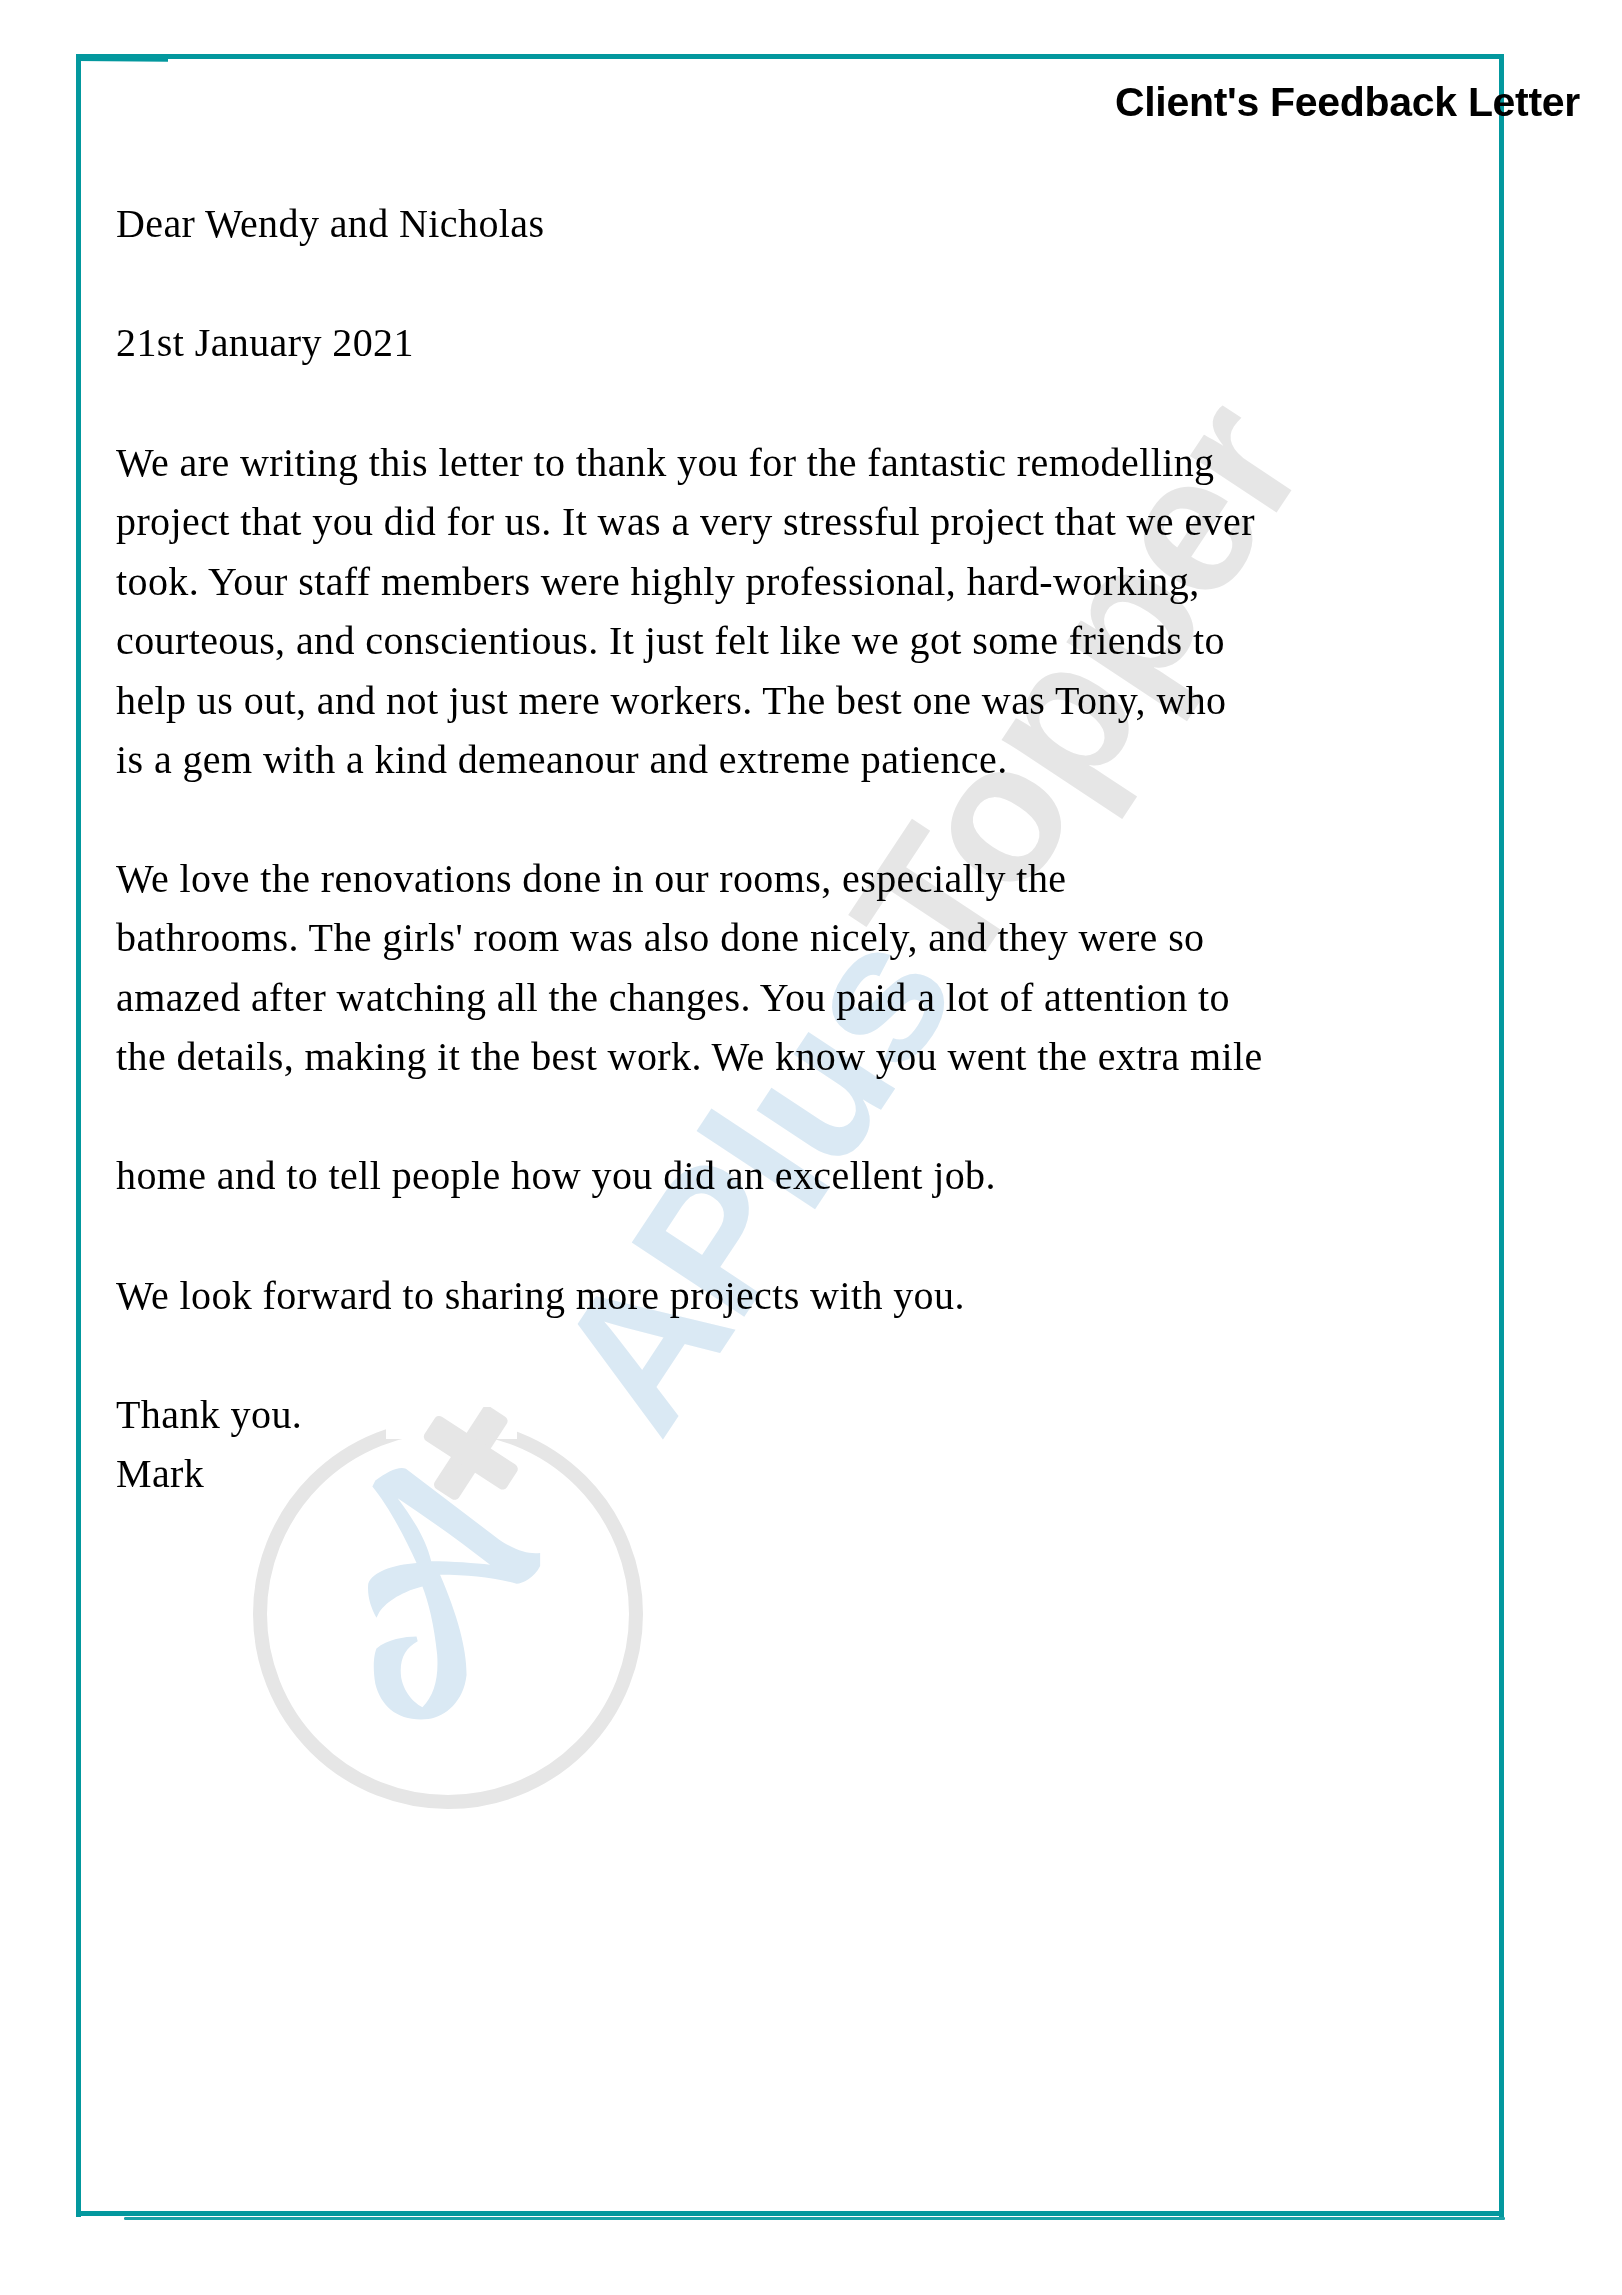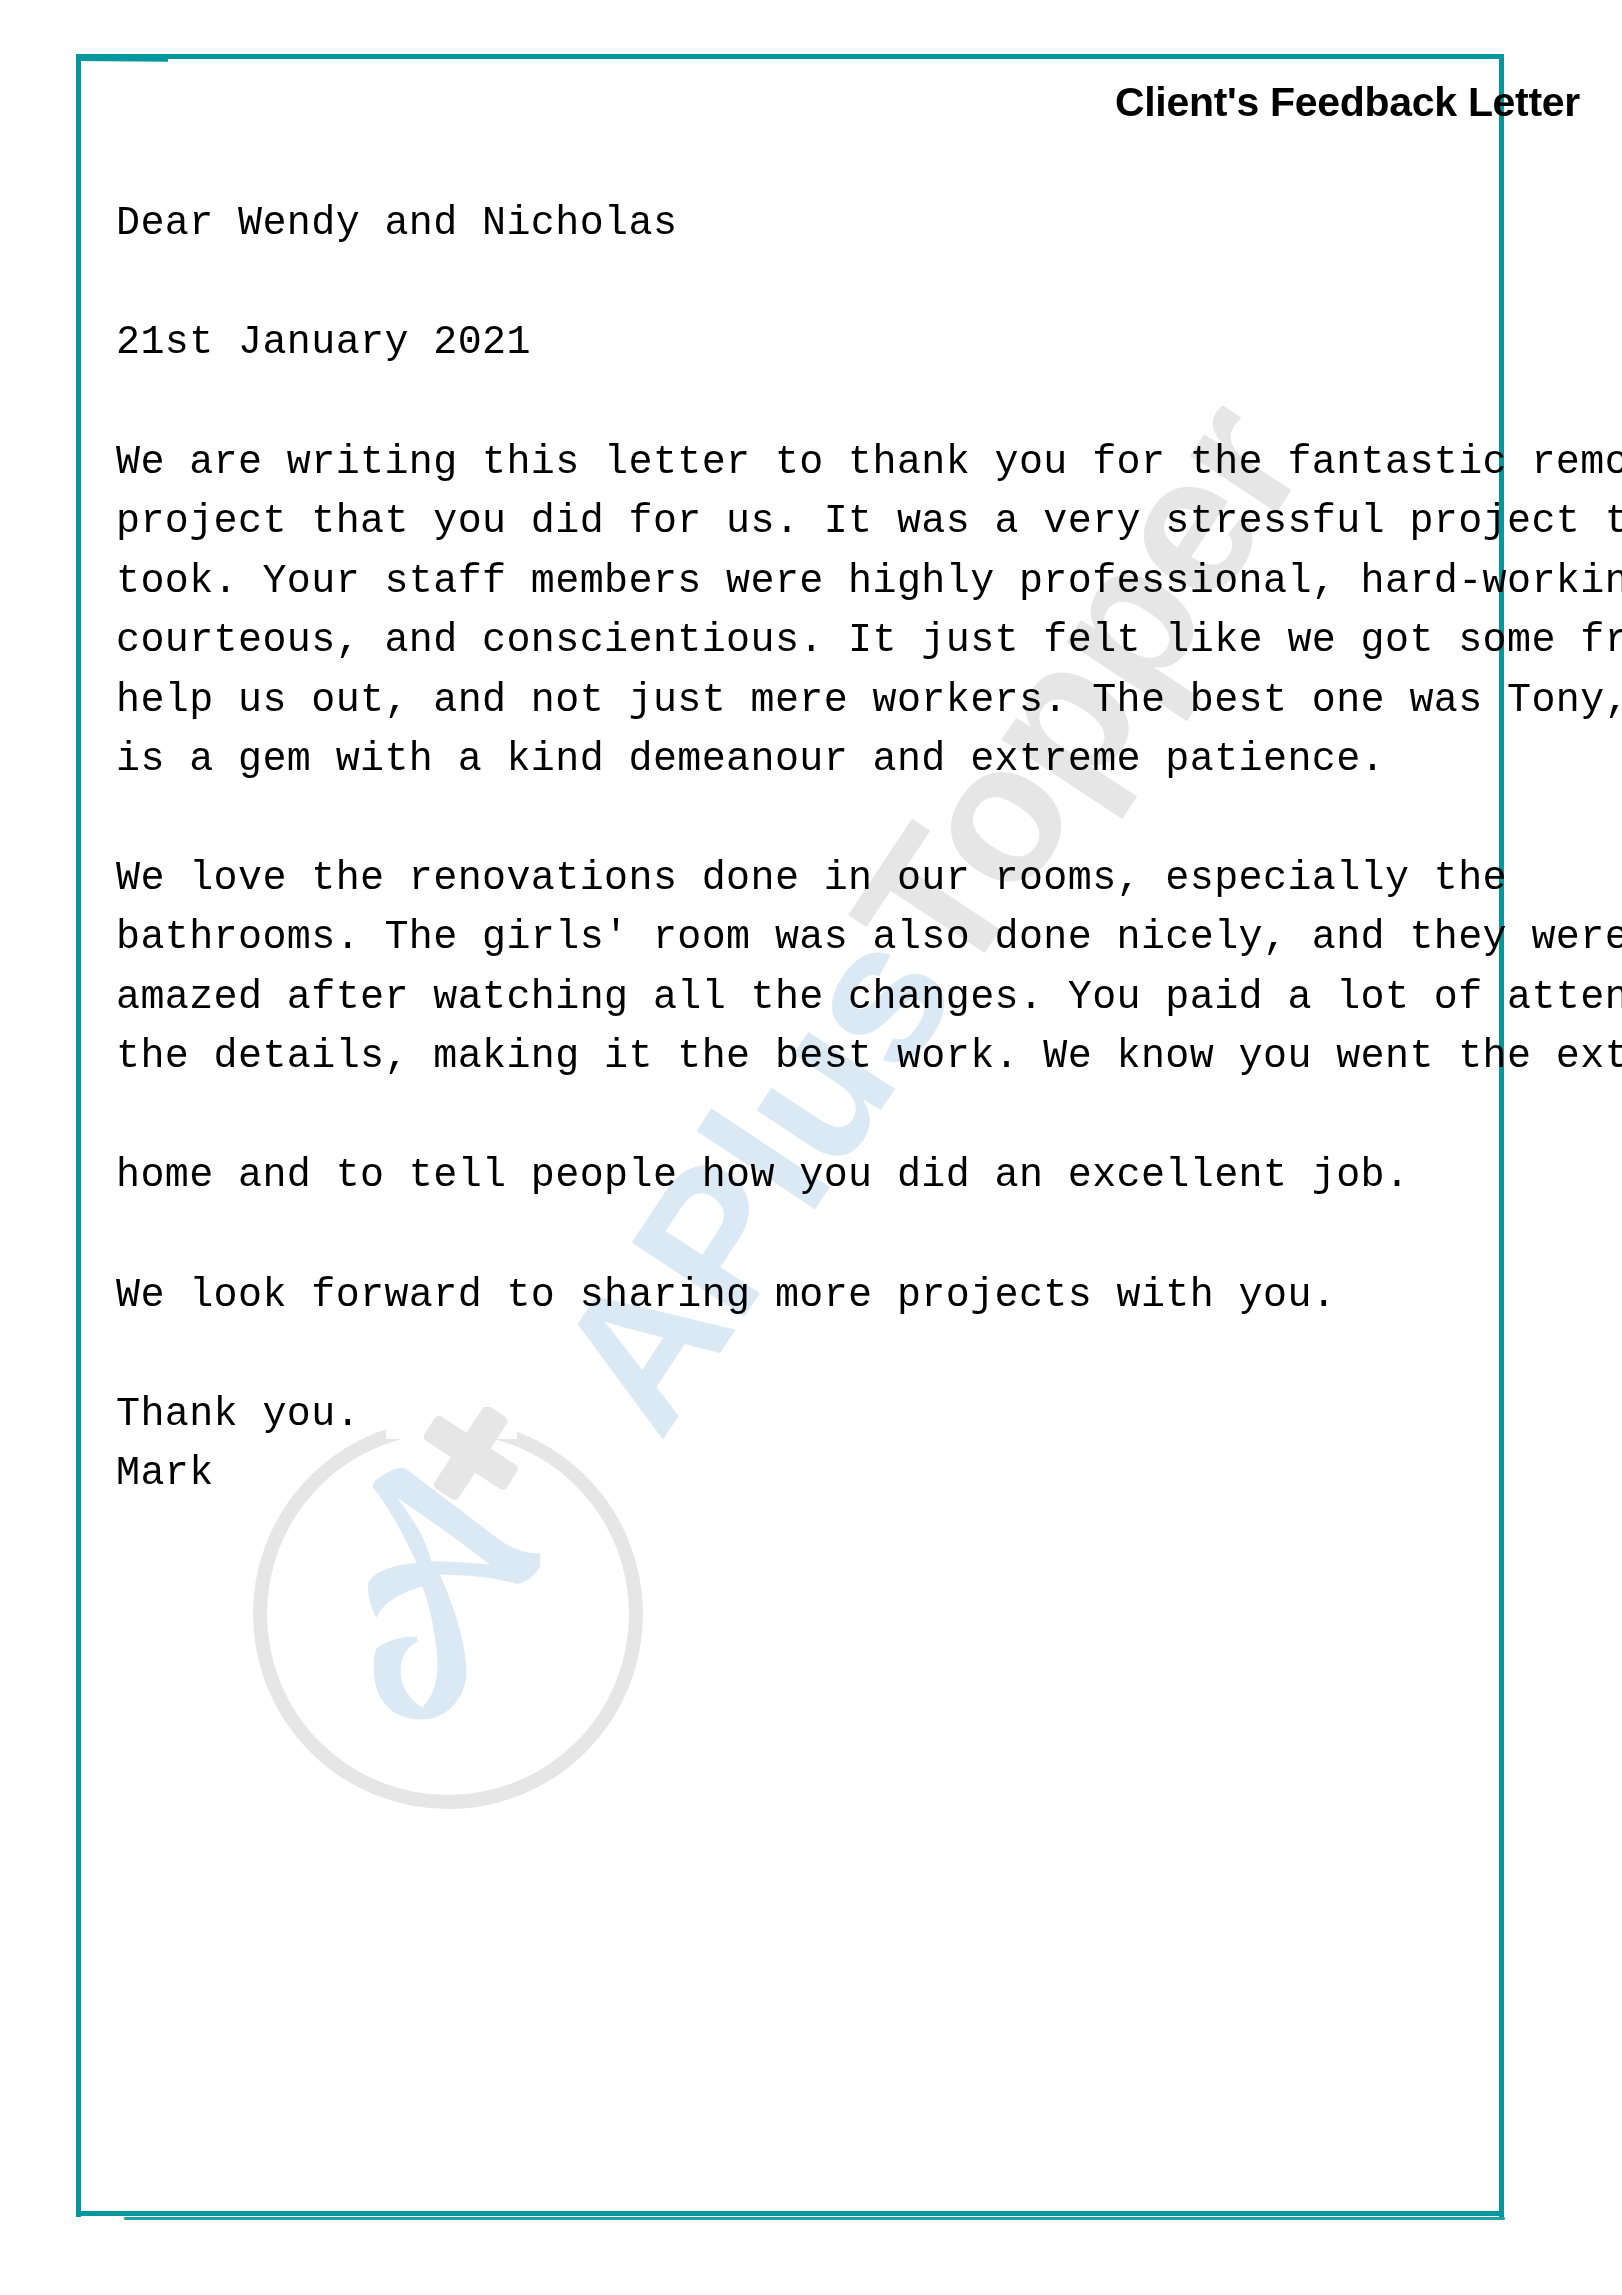--- a/index.html
+++ b/index.html
@@ -24,21 +24,21 @@
              font-family: "Liberation Sans", sans-serif; font-weight: bold; font-size: 196px;
              line-height: 1; transform: translate(-50%, -50%) rotate(-56.5deg); letter-spacing: -2.6px; }
   .wm-a { color: #DAE9F4; }
   .wm-b { color: #E6E6E6; }
 
   
   .title { position: absolute; left: 0; width: 1580px; top: 76px; text-align: right;
            font-family: "Liberation Sans", sans-serif; font-weight: bold; font-size: 41px;
            line-height: 52px; color: #000000; letter-spacing: -0.3px; }
   .line { position: absolute; left: 116px; white-space: nowrap;
-          font-family: Liberation Mono, monospace; font-weight: normal; font-size: 40px;
+          font-family: Liberation Serif, serif; font-weight: normal; font-size: 40px;
           line-height: 60px; height: 60px; color: #000000; letter-spacing: 0.4px; }
 </style>
 </head>
 <body>
 
 <div class="page">
 
   <div class="frame-line frame-top"></div>
   <div class="frame-line frame-top-lip"></div>
   <div class="frame-line frame-left"></div>

